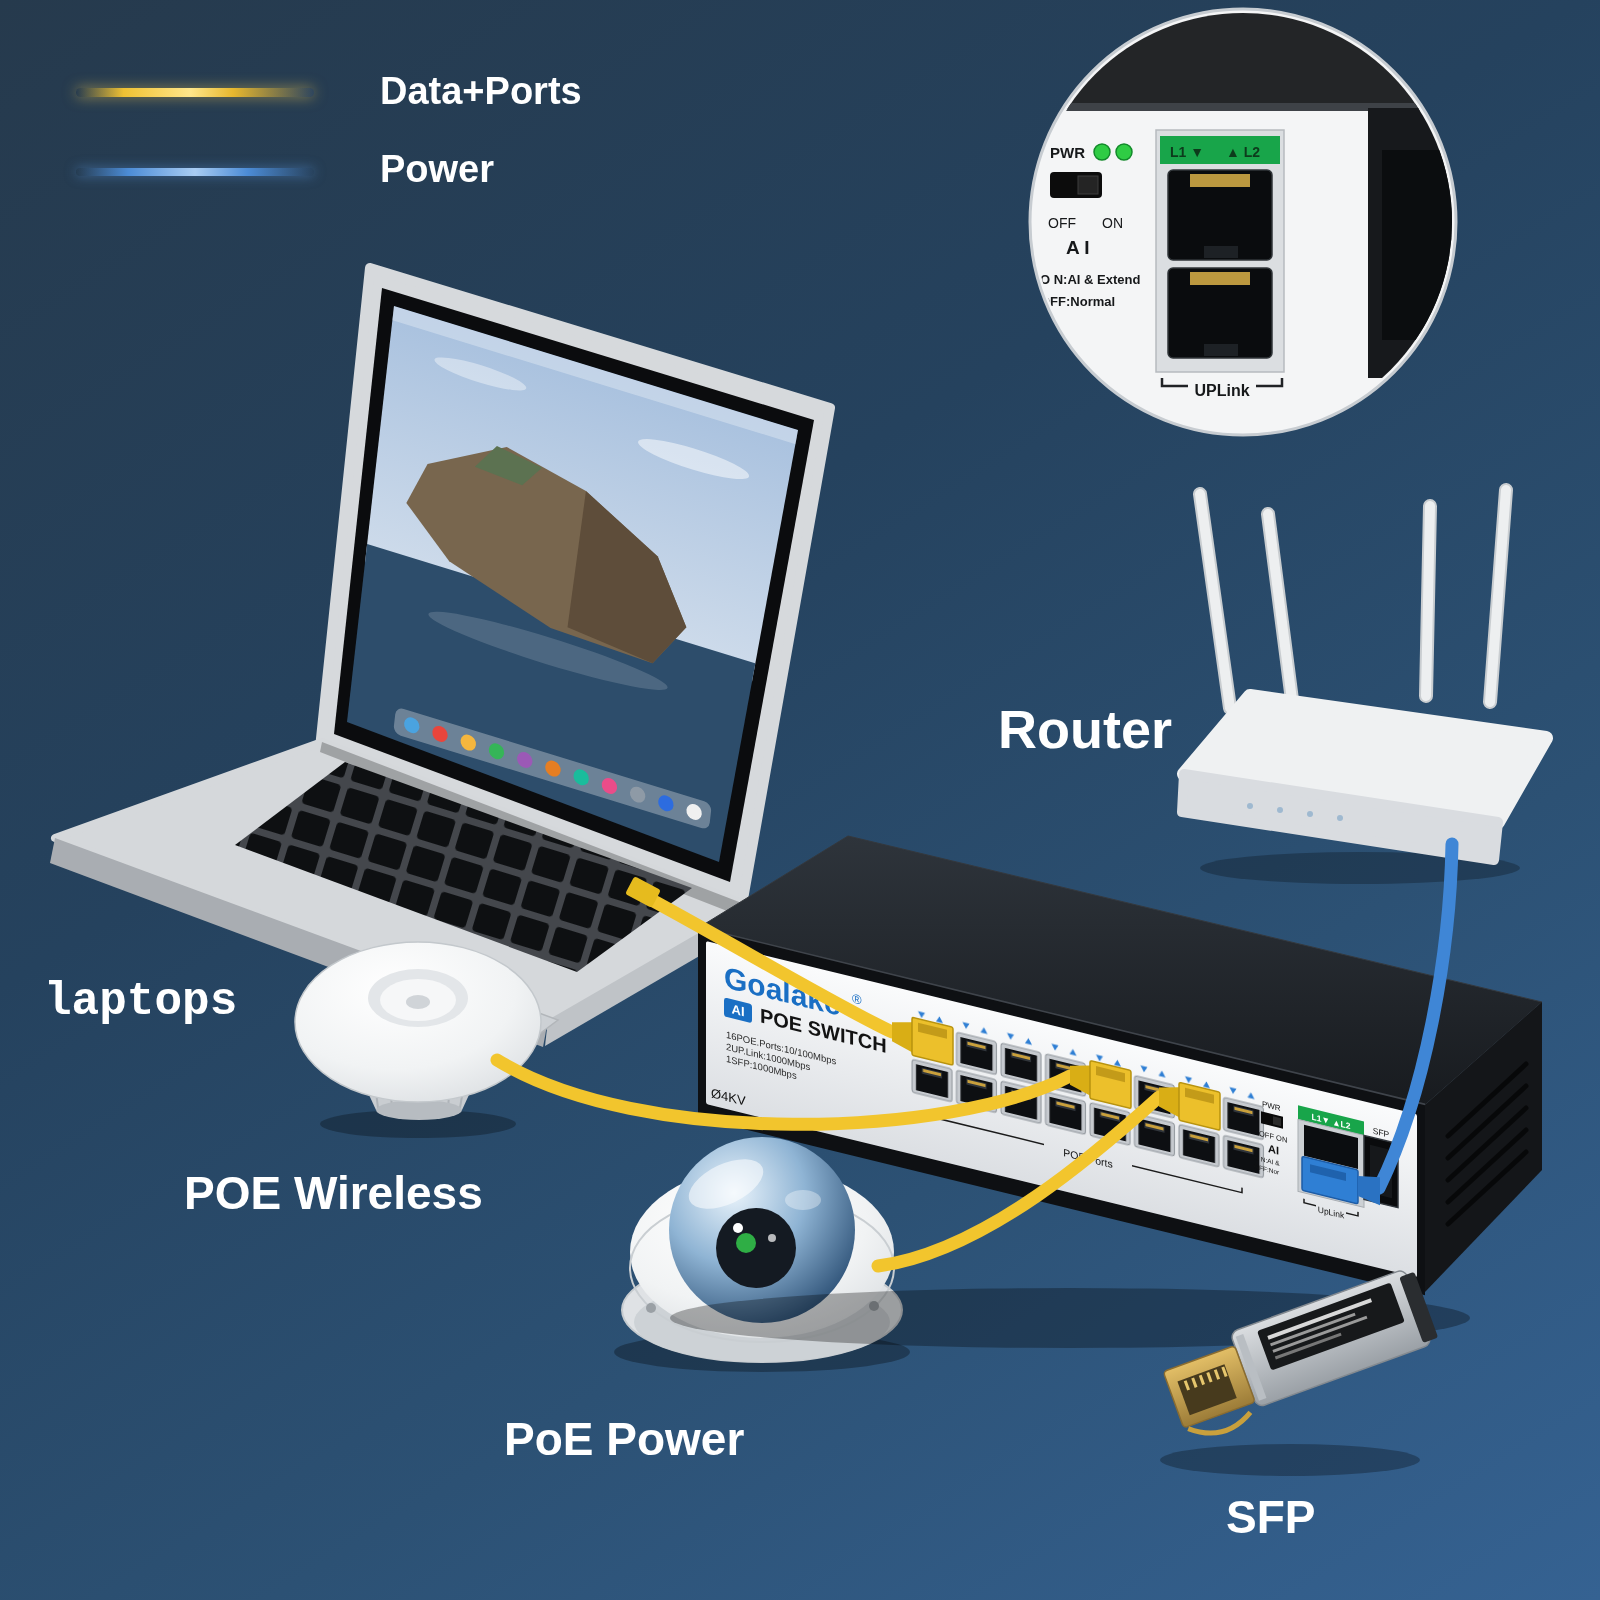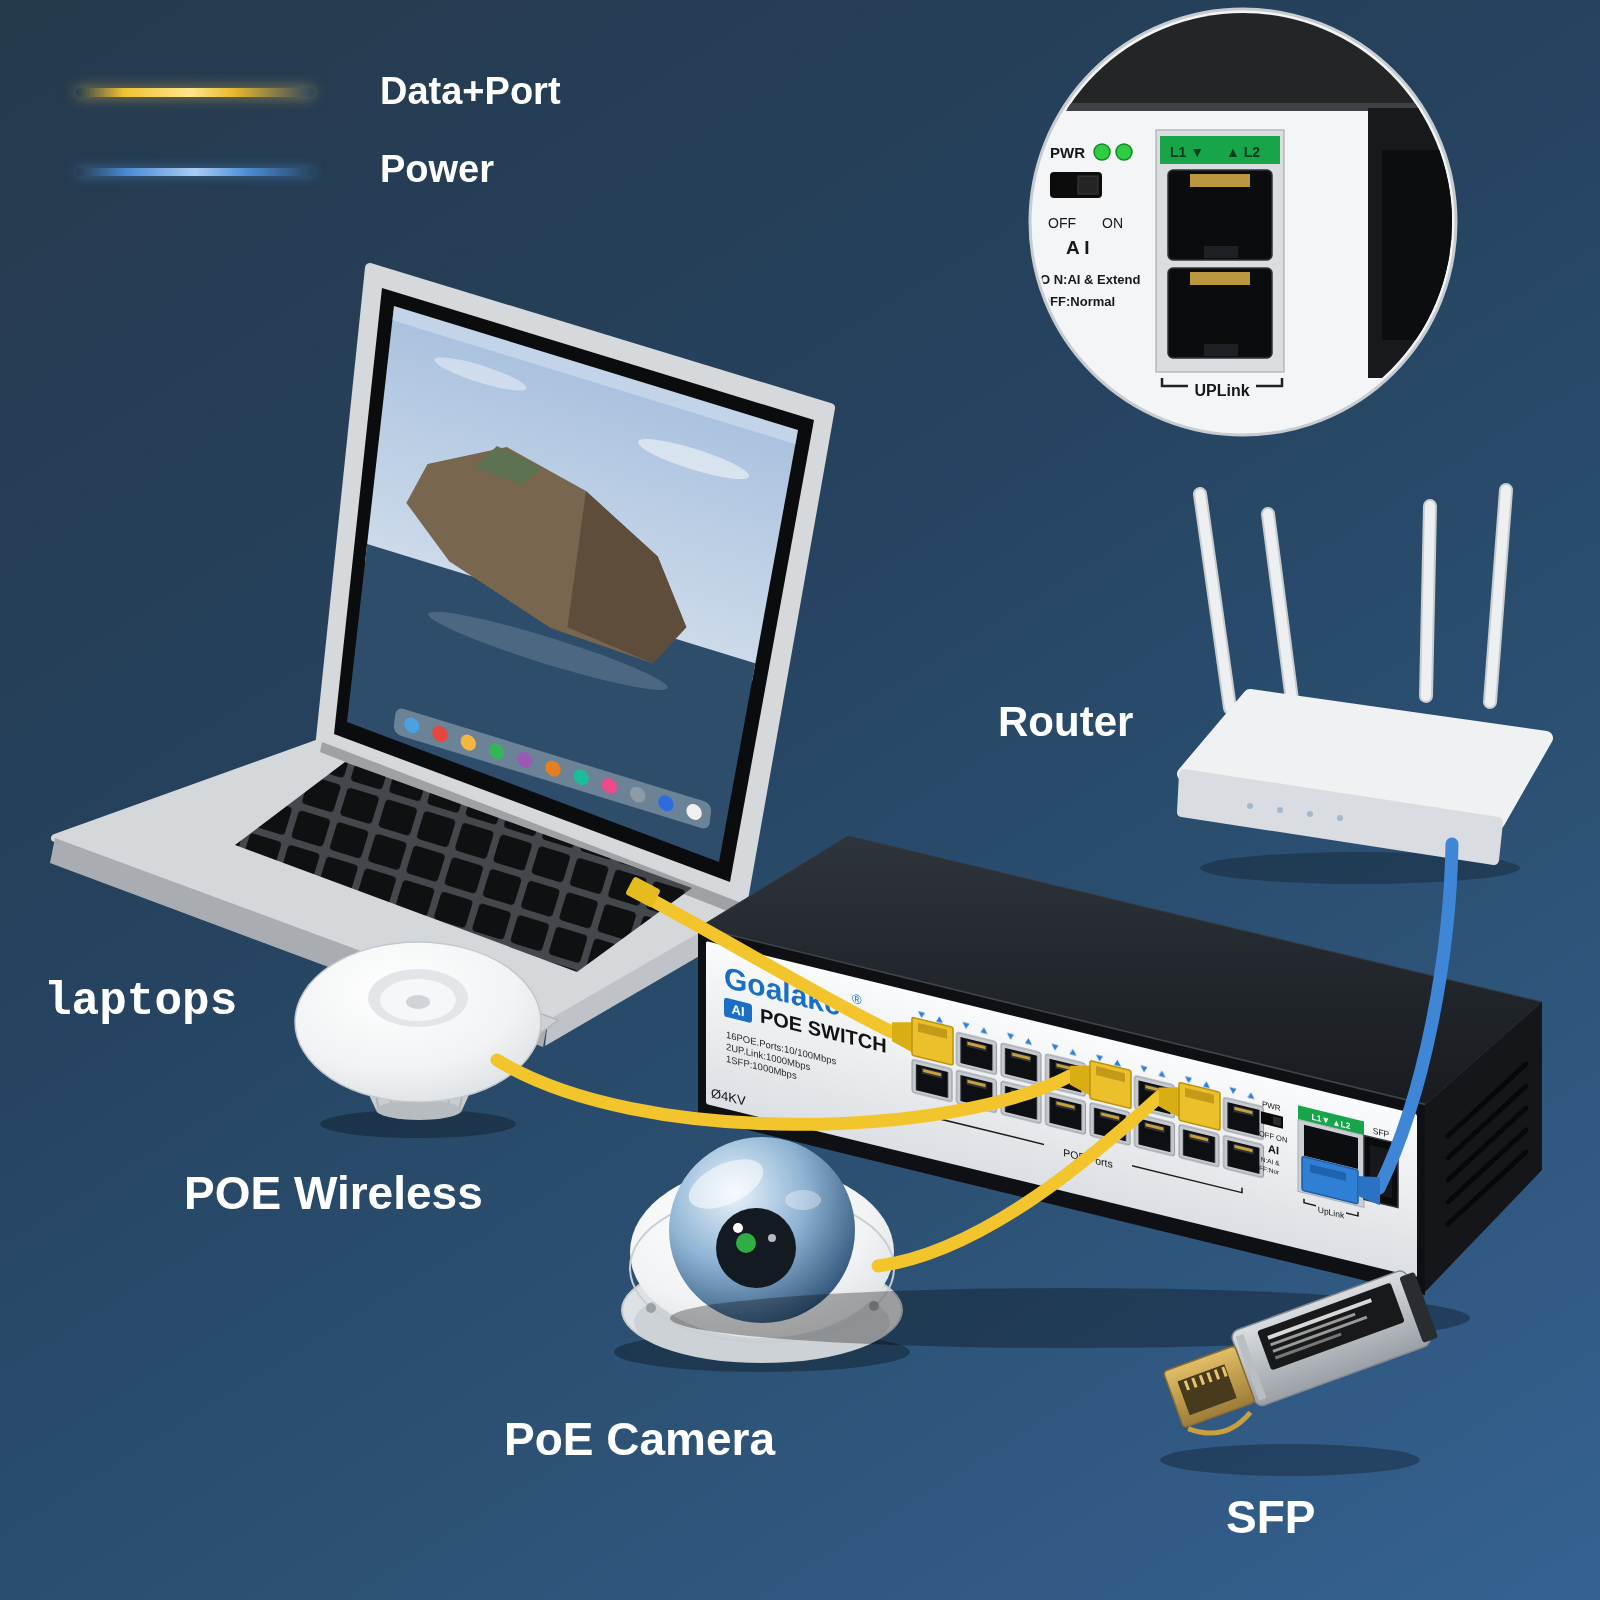--- a/index.html
+++ b/index.html
@@ -12,21 +12,21 @@
   .streak{position:absolute;border-radius:6px;}
   #streak-yellow{left:76px;top:88px;width:238px;height:9px;
     background:linear-gradient(90deg,rgba(240,190,60,0) 0%,#efc133 20%,#ffe68a 48%,#e8b82e 66%,rgba(120,150,200,0.10) 100%);
     box-shadow:0 0 14px rgba(240,200,80,.55);}
   #streak-blue{left:76px;top:168px;width:238px;height:8px;
     background:linear-gradient(90deg,rgba(70,130,210,0) 0%,#4c8cd6 22%,#a9cdf3 50%,#4c8cd6 72%,rgba(70,130,210,0.08) 100%);
     box-shadow:0 0 12px rgba(90,150,220,.5);}
   #lbl-datapower{left:380px;top:70px;font-size:38px;}
   #lbl-data{left:380px;top:148px;font-size:38px;}
   #lbl-gigabit{left:1026px;top:442px;font-size:36px;}
-  #lbl-router{left:998px;top:698px;font-size:42px;}
+  #lbl-router{left:998px;top:698px;font-size:54px;}
   #lbl-laptops{left:44px;top:976px;font-size:46px;font-family:Liberation Mono, monospace;}
   #lbl-wireless{left:184px;top:1166px;font-size:46px;text-align:right;}
   #lbl-camera{left:504px;top:1412px;font-size:46px;}
   #lbl-sfp{left:1226px;top:1490px;font-size:46px;}
 </style>
 </head>
 <body>
 
 <div class="stage">
 
@@ -310,21 +310,21 @@
         <rect x="1190" y="272" width="60" height="13" fill="#bb983f"></rect>
         <rect x="1204" y="344" width="34" height="12" fill="#1d2125"></rect>
         <path d="M1162,378 v8 h26 M1282,378 v8 h-26" stroke="#202225" stroke-width="2.5" fill="none"></path>
         <text x="1222" y="396" font-size="16" font-weight="bold" fill="#16181a" text-anchor="middle">UPLink</text>
       </g>
     </g>
   </svg>
 
   <div class="streak" id="streak-yellow"></div>
   <div class="streak" id="streak-blue"></div>
-  <div class="label" id="lbl-datapower">Data+Port</div>
+  <div class="label" id="lbl-datapower">Data+Ports</div>
   <div class="label" id="lbl-data">Power</div>
 
   <div class="label" id="lbl-router">Router</div>
   <div class="label" id="lbl-laptops">laptops</div>
   <div class="label" id="lbl-wireless">POE Wireless</div>
-  <div class="label" id="lbl-camera">PoE Camera</div>
+  <div class="label" id="lbl-camera">PoE Power</div>
   <div class="label" id="lbl-sfp">SFP</div>
 </div>
 
 </body></html>

